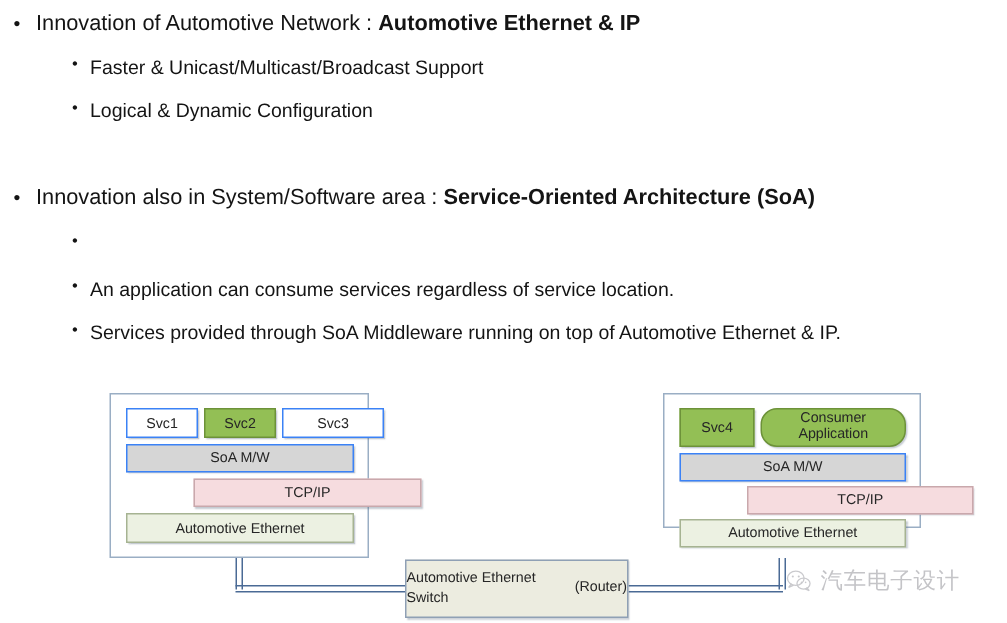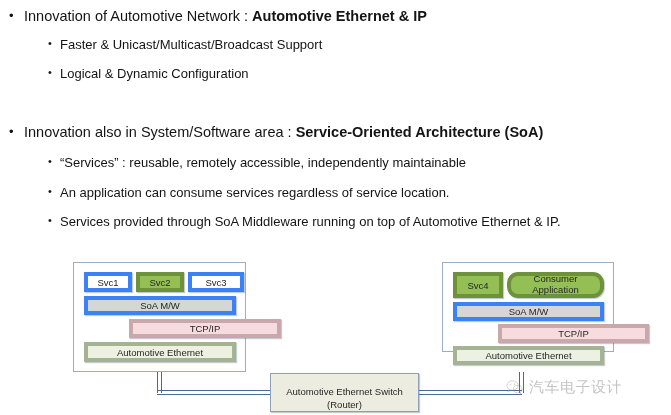--- a/index.html
+++ b/index.html
@@ -75,21 +75,21 @@
     border: 1px solid #9aaec4;
     background: #ffffff;
     box-sizing: border-box;
   }
   .ecu-left  { left: 73px;  top: 262px; width: 173px; height: 110px; }
   .ecu-right { left: 442px; top: 262px; width: 172px; height: 90px; }
 
   .layer {
     position: absolute;
     box-sizing: border-box;
-    border: 4px solid #3b82f6;
+    border: 1px solid #3b82f6;
     display: flex;
     align-items: center;
     justify-content: center;
     text-align: center;
     font-size: 9.5px;
     color: #262626;
     box-shadow: 1px 1px 1px rgba(90,105,125,0.35);
   }
   .layer.svc      { background: #ffffff; }
   .layer.svc-on   { background: #93bf55; border-color: #6d9239; }
@@ -102,23 +102,23 @@
   .switch-box {
     position: absolute;
     left: 270px;
     top: 373px;
     width: 149px;
     height: 39px;
     box-sizing: border-box;
     border: 1px solid #8fa0b5;
     background: #ecece0;
     display: flex;
-    flex-direction: column;
+    flex-direction: row;
     align-items: center;
-    justify-content: flex-end;
+    justify-content: center;
     font-size: 9.5px;
     color: #262626;
     line-height: 1.3;
     box-shadow: 1px 1px 1px rgba(90,105,125,0.35);
   }
 
   
   .conn {
     position: absolute;
     background: transparent;
@@ -130,21 +130,21 @@
   }
   .conn.v {
     border-left: 1px solid #4a6a95;
     border-right: 1px solid #4a6a95;
     width: 3px;
   }
 
   
   .watermark {
     position: absolute;
-    left: 505px;
+    left: 523px;
     top: 378px;
     display: flex;
     align-items: center;
     gap: 5px;
     opacity: 0.45;
   }
   .wm-icon {
     width: 19px;
     height: 19px;
     display: block;
@@ -176,41 +176,40 @@
     <span>Logical &amp; Dynamic Configuration</span>
   </div>
 
   <div class="bullet-l1" style="left:0; top:124px; position:absolute;">
     <span class="dot">•</span>
     <span>Innovation also in System/Software area : </span><span class="strong">Service-Oriented Architecture (SoA)</span>
   </div>
 
   <div class="bullet-l2" style="left:0; top:155px; position:absolute;">
     <span class="dot">•</span>
-    <span>“Services” : reusable, remotely accessible, independently maintainable</span>
   </div>
 
   <div class="bullet-l2" style="left:0; top:185px; position:absolute;">
     <span class="dot">•</span>
     <span>An application can consume services regardless of service location.</span>
   </div>
 
   <div class="bullet-l2" style="left:0; top:214px; position:absolute;">
     <span class="dot">•</span>
     <span>Services provided through SoA Middleware running on top of Automotive Ethernet &amp; IP.</span>
   </div>
 
 </div>
 
 <div class="diagram">
 
   <div class="ecu-box ecu-left">
     <div class="layer svc" style="left:10px;  top:9px;  width:48px; height:20px;">Svc1</div>
     <div class="layer svc-on" style="left:62px;  top:9px;  width:48px; height:20px;">Svc2</div>
-    <div class="layer svc" style="left:114px; top:9px;  width:56px; height:20px;">Svc3</div>
+    <div class="layer svc" style="left:114px; top:9px;  width:68px; height:20px;">Svc3</div>
 
     <div class="layer mw" style="left:10px; top:33px; width:152px; height:19px;">SoA M/W</div>
     <div class="layer tcp" style="left:10px; top:56px; width:152px; height:19px;">TCP/IP</div>
     <div class="layer eth" style="left:10px; top:79px; width:152px; height:20px;">Automotive Ethernet</div>
   </div>
 
   <div class="ecu-box ecu-right">
     <div class="layer svc-on" style="left:10px; top:9px; width:50px; height:26px;">Svc4</div>
     <div class="layer app" style="left:64px; top:9px; width:97px; height:26px; flex-direction:column;border-radius:11px;">
       <span>Consumer</span>

